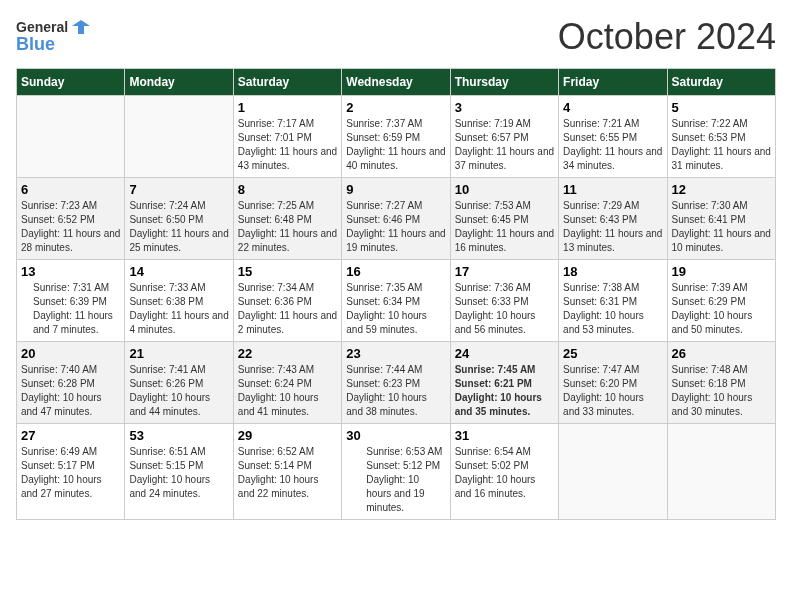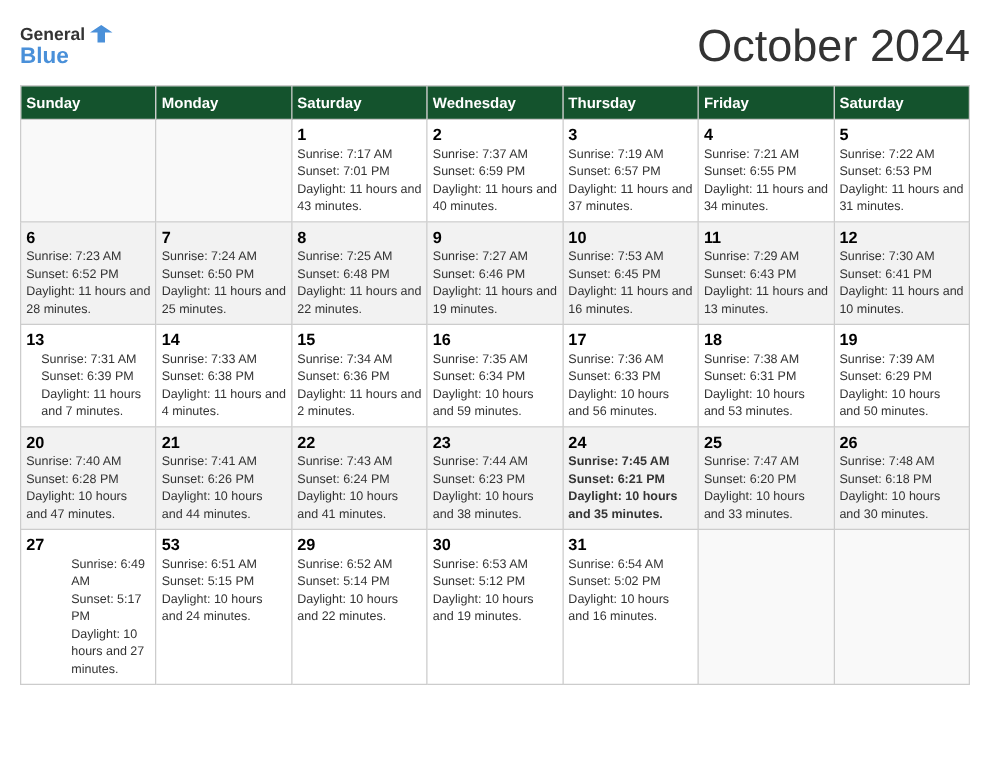--- a/index.html
+++ b/index.html
@@ -270,39 +270,39 @@
         <td>
           <span class="day-number">26</span>
           <div class="day-detail" style="white-space: pre-line;">Sunrise: 7:48 AM
 Sunset: 6:18 PM
 Daylight: 10 hours and 30 minutes.</div>
         </td>
       </tr>
       <tr>
         <td>
           <span class="day-number">27</span>
-          <div class="day-detail" style="white-space: pre-line; margin-left: 36px;">Sunrise: 6:49 AM
+          <div class="day-detail" style="white-space: pre-line;">Sunrise: 6:49 AM
 Sunset: 5:17 PM
 Daylight: 10 hours and 27 minutes.</div>
         </td>
         <td>
           <span class="day-number">53</span>
           <div class="day-detail" style="white-space: pre-line;">Sunrise: 6:51 AM
 Sunset: 5:15 PM
 Daylight: 10 hours and 24 minutes.</div>
         </td>
         <td>
           <span class="day-number">29</span>
           <div class="day-detail" style="white-space: pre-line;">Sunrise: 6:52 AM
 Sunset: 5:14 PM
 Daylight: 10 hours and 22 minutes.</div>
         </td>
         <td>
           <span class="day-number">30</span>
-          <div class="day-detail" style="white-space: pre-line;">Sunrise: 6:53 AM
+          <div class="day-detail" style="white-space: pre-line; margin-left: 20px;">Sunrise: 6:53 AM
 Sunset: 5:12 PM
 Daylight: 10 hours and 19 minutes.</div>
         </td>
         <td>
           <span class="day-number">31</span>
           <div class="day-detail" style="white-space: pre-line;">Sunrise: 6:54 AM
 Sunset: 5:02 PM
 Daylight: 10 hours and 16 minutes.</div>
         </td>
         <td class="empty"></td>

